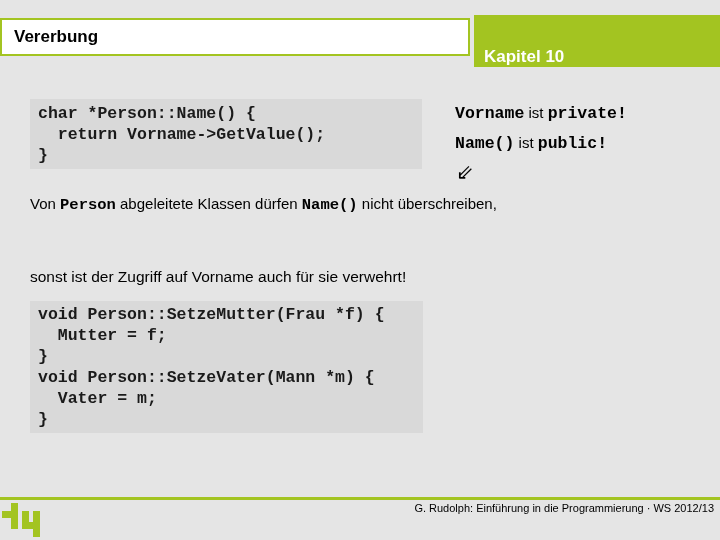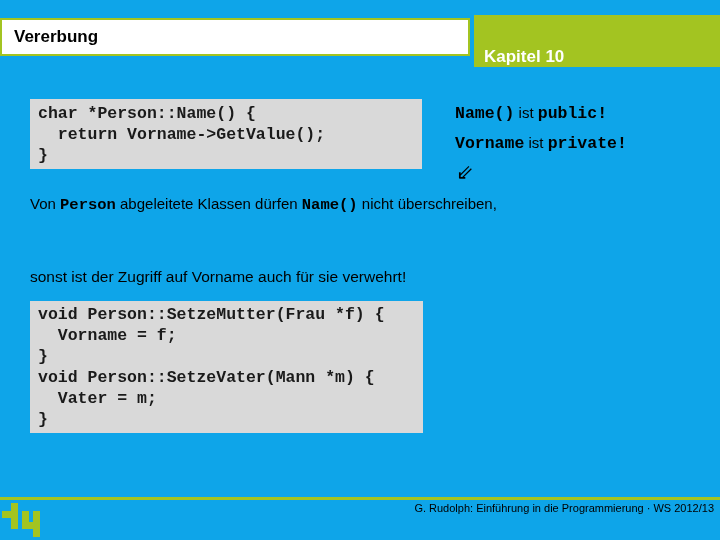--- a/index.html
+++ b/index.html
@@ -1,20 +1,20 @@
 <!DOCTYPE html>
 <html><head>
 <meta charset="utf-8">
 <style>
   * { margin: 0; padding: 0; box-sizing: border-box; }
   body { margin: 0; background: #ffffff; }
   .slide {
     position: relative;
     width: 720px; height: 540px;
-    background: #0ea5e9;
+    background: #e5e5e5;
     font-family: "Liberation Sans", sans-serif;
     overflow: hidden;
     color: #000;
   }
   
   .title-box {
     position: absolute; left: 0; top: 18px;
     width: 470px; height: 38px;
     background: #ffffff;
     border: 2px solid #A3C421;
@@ -97,37 +97,37 @@
   </div>
 
   <div class="code code1">
     <span class="code-line">char *Person::Name() {</span>
     <span class="code-line">  return Vorname-&gt;GetValue();</span>
     <span class="code-line">}</span>
   </div>
 
   <div class="annotation">
     <div class="ann-line">
-      <span class="mono">Name()</span><span class="sans"> ist </span><span class="mono">public!</span>
+      <span class="mono">Vorname</span><span class="sans"> ist </span><span class="mono">private!</span>
     </div>
     <div class="ann-line">
-      <span class="mono">Vorname</span><span class="sans"> ist </span><span class="mono">private!</span>
+      <span class="mono">Name()</span><span class="sans"> ist </span><span class="mono">public!</span>
     </div>
   </div>
 
   <div class="arrow">⇙</div>
 
   <div class="para para-1">
     <span class="sans">Von </span><span class="mono">Person</span><span class="sans"> abgeleitete Klassen dürfen </span><span class="mono">Name()</span><span class="sans"> nicht überschreiben,</span>
   </div>
   <div class="para para-2">sonst ist der Zugriff auf Vorname auch für sie verwehrt!</div>
 
   <div class="code code2">
     <span class="code-line">void Person::SetzeMutter(Frau *f) {</span>
-    <span class="code-line">  Vorname = f;</span>
+    <span class="code-line">  Mutter = f;</span>
     <span class="code-line">}</span>
     <span class="code-line">void Person::SetzeVater(Mann *m) {</span>
     <span class="code-line">  Vater = m;</span>
     <span class="code-line">}</span>
   </div>
 
   <div class="footer-line"></div>
 
   <svg class="tu-logo" width="42" height="34" viewBox="0 0 42 34" xmlns="http://www.w3.org/2000/svg">
     <rect x="9" y="0" width="7" height="26" fill="#A3C421"></rect>

